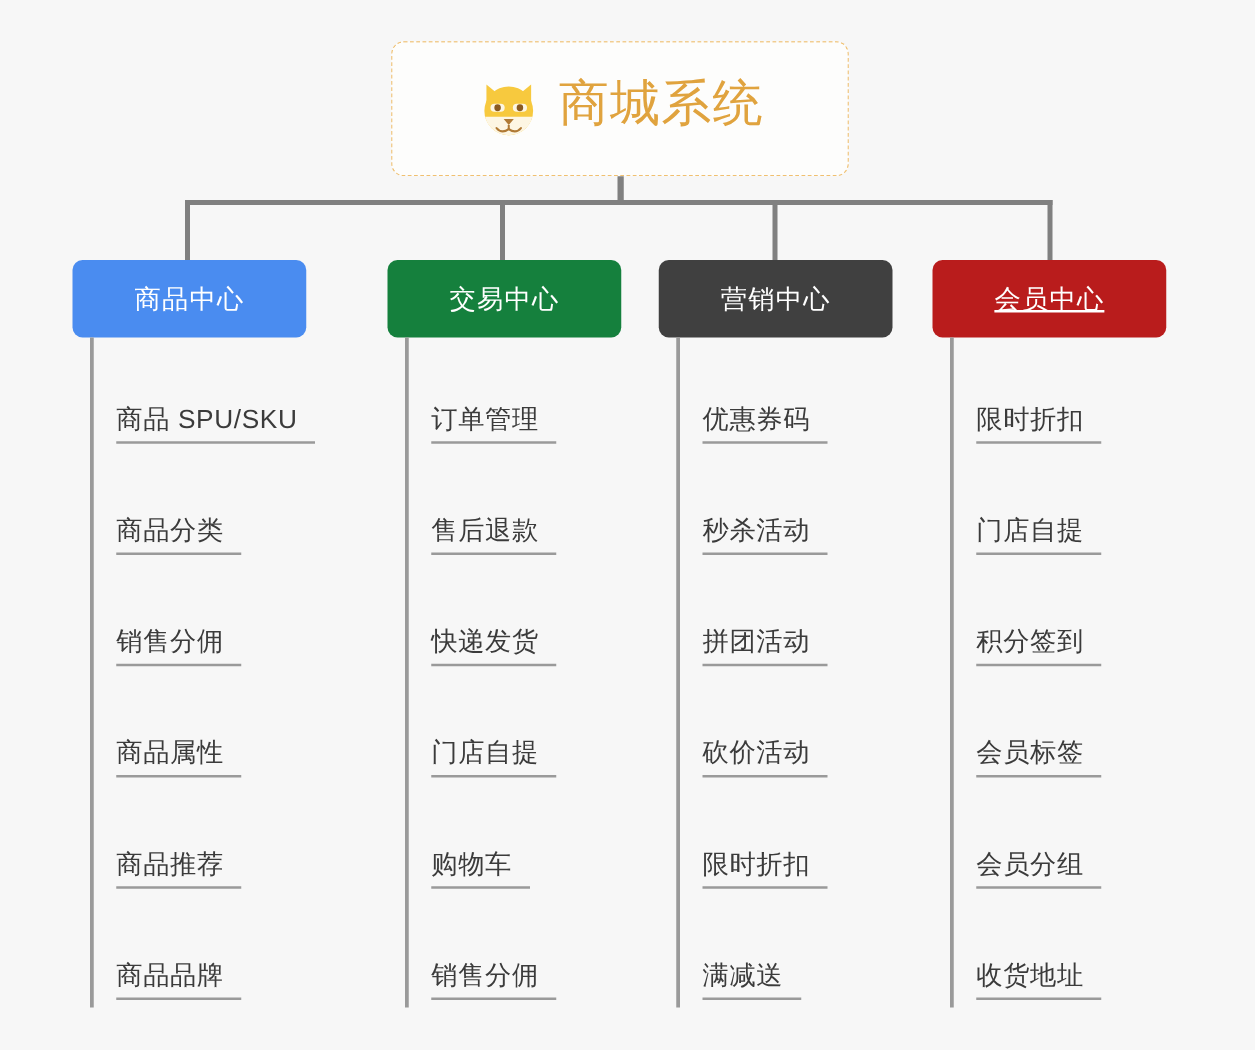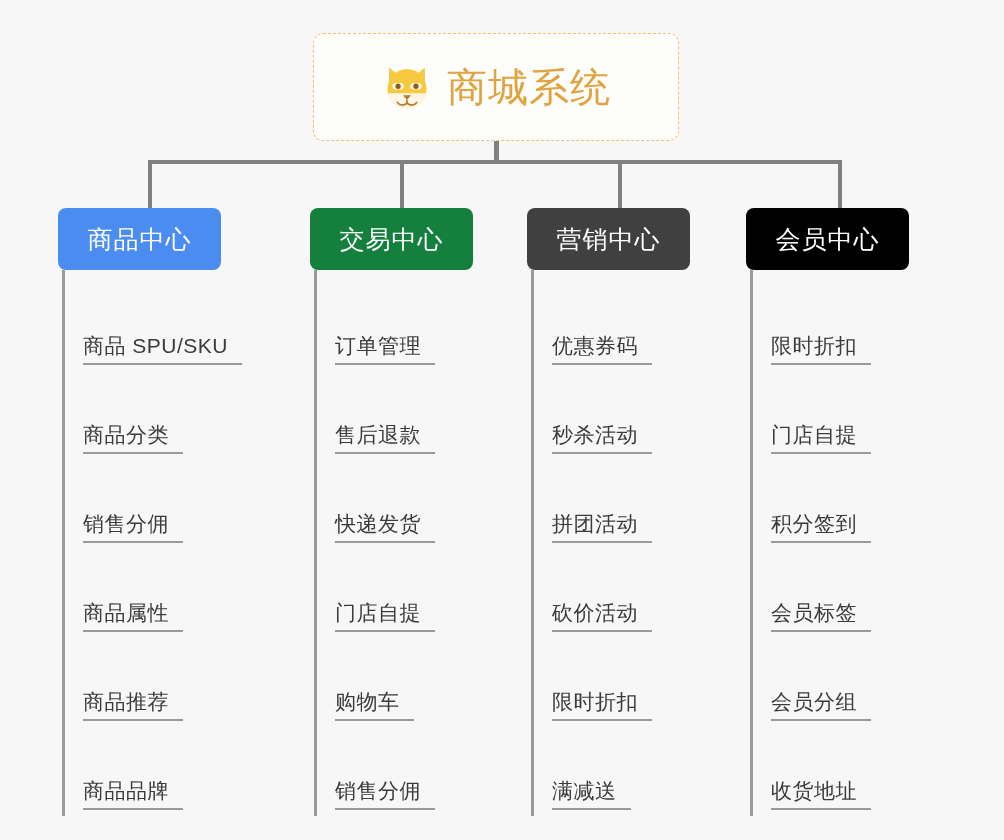--- a/index.html
+++ b/index.html
@@ -44,55 +44,56 @@
     height: 52px;
     flex: 0 0 auto;
     display: block;
   }
   .root-title {
     font-size: 40px;
     color: #e0a33e;
     letter-spacing: 1px;
     line-height: 1;
     white-space: nowrap;
+    font-family: Liberation Mono, monospace;
   }
 
   
   .conn {
     position: absolute;
     background: #808080;
   }
   .conn-v { width: 4px; }
   .conn-h { height: 4px; }
 
   
   .column {
     position: absolute;
     top: 208px;
   }
   .cat-header {
     box-sizing: border-box;
-    width: 163px;
+    width: 187px;
     height: 62px;
     border-radius: 8px;
     display: flex;
     align-items: center;
     justify-content: center;
     color: #ffffff;
-    font-size: 25px;
+    font-size: 21px;
     letter-spacing: 1px;
     user-select: none;
   }
 
   .leaf-list {
     position: relative;
     margin-top: 0;
     border-left: 3px solid #9a9a9a;
-    margin-left: 4px;
-    padding-top: 12px;
+    margin-left: 14px;
+    padding-top: 2px;
   }
   .leaf-item {
     position: relative;
     height: 89px;
     box-sizing: border-box;
     display: flex;
     align-items: flex-end;
     padding-left: 32px;
     padding-bottom: 6px;
   }
@@ -205,21 +206,21 @@
       <div class="leaf-item">
           <span class="leaf-label">限时折扣</span>
         </div>
       <div class="leaf-item">
           <span class="leaf-label">满减送</span>
         </div>
     </div>
   </div>
 
   <div class="column" style="left:746px;">
-    <div class="cat-header" style="background:#000000;">会员中心</div>
+    <div class="cat-header" style="background:#b91c1c;text-decoration:underline;">会员中心</div>
     <div class="leaf-list">
       <div class="leaf-item">
           <span class="leaf-label">限时折扣</span>
         </div>
       <div class="leaf-item">
           <span class="leaf-label">门店自提</span>
         </div>
       <div class="leaf-item">
           <span class="leaf-label">积分签到</span>
         </div>

